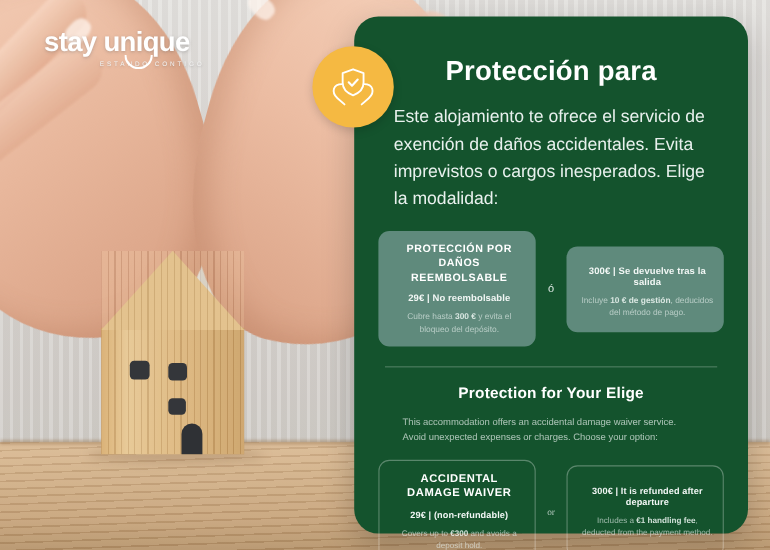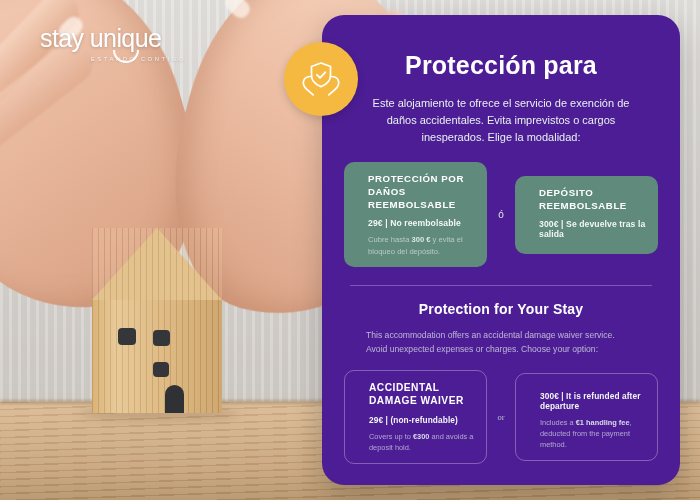--- a/index.html
+++ b/index.html
@@ -85,46 +85,46 @@
   .w2{left:61px;top:102px;width:17px;height:16px;}
   .w3{left:61px;top:134px;width:16px;height:15px;}
   .door{position:absolute;left:73px;top:157px;width:19px;height:28px;
     background:#2f3135;border-radius:10px 10px 0 0;}
   .house-shadow{position:absolute;left:80px;top:408px;width:160px;height:12px;
     background:rgba(120,85,55,.28);filter:blur(5px);border-radius:50%;}
 
   
   .panel{
     position:absolute;left:322px;top:15px;width:358px;height:470px;
-    background:#4c1d95;border-radius:22px;
+    background:#14532d;border-radius:22px;
     box-shadow:0 10px 30px rgba(0,0,0,.22);
     color:#fff;box-sizing:border-box;
     padding:26px 22px 18px 22px;
   }
   .panel-title{
     text-align:center;font-size:25px;line-height:1.16;font-weight:bold;
     letter-spacing:.2px;margin:10px 0 0 0;color:#ffffff;
   }
   .panel-desc{
-    text-align:center;font-size:11px;line-height:1.55;margin:15px 14px 0 14px;
+    font-size:16px;line-height:1.55;margin:15px 14px 0 14px;
     color:#e9f1ee;
   }
 
   
   .badge{
     position:absolute;left:284px;top:42px;width:74px;height:74px;border-radius:50%;
     background:#f5b942;display:flex;align-items:center;justify-content:center;
     box-shadow:0 3px 9px rgba(0,0,0,.16);
   }
 
   
   .options{display:flex;align-items:center;justify-content:center;margin-top:16px;gap:0;}
   .opt{
     box-sizing:border-box;width:148px;min-height:78px;border-radius:10px;
-    padding:10px 8px 10px 24px;text-align:left;
+    padding:10px 8px 10px 12px;text-align:center;
   }
   .opt.filled{background:#5f8a7c;}
   .opt.outlined{border:1px solid rgba(255,255,255,.30);background:transparent;}
   .opt-title{font-size:9.7px;font-weight:bold;line-height:1.35;letter-spacing:.55px;color:#ffffff;}
   .opt-price{font-size:8.6px;font-weight:bold;margin-top:7px;color:#f2f7f5;letter-spacing:.1px;}
   .opt-note{font-size:7.6px;line-height:1.5;margin-top:6px;color:rgba(230,240,236,.64);}
   .opt-note b{font-weight:bold;color:rgba(240,248,245,.85);}
   .sep{width:28px;text-align:center;font-size:10px;color:#dfe9e5;flex:0 0 auto;}
 
   .divider{height:1px;background:rgba(255,255,255,.26);margin:18px 6px 0 6px;}
@@ -133,21 +133,21 @@
   .en-desc{text-align:left;font-size:8.6px;line-height:1.62;margin:7px 22px 0 22px;color:rgba(228,238,234,.72);}
   .options.en{margin-top:13px;}
   .options.en .opt{min-height:84px;}
   .options.en .opt-title{font-size:10.2px;letter-spacing:.5px;}
   .options.en .opt-price{font-size:8.3px;}
   .options.en .opt-note{font-size:7.4px;}
   .options.en .sep{font-size:8.5px;color:rgba(223,233,229,.75);font-family:Liberation Serif, serif;}
 
   
   .logo{position:absolute;left:40px;top:26px;width:150px;text-align:left;}
-  .logo-word{font-size:25px;font-weight:normal;color:#ffffff;letter-spacing:-.6px;
+  .logo-word{font-size:25px;font-weight:bold;color:#ffffff;letter-spacing:-.6px;
     text-shadow:0 1px 3px rgba(90,90,90,.35);line-height:1;}
   .logo-tag{font-size:5.8px;letter-spacing:2.6px;color:#f2f2f2;margin-top:5px;
     text-align:right;padding-right:4px;text-shadow:0 1px 2px rgba(90,90,90,.35);}
   .smile{position:absolute;left:73px;top:24px;width:22px;height:11px;
     border:2px solid #ffffff;border-top:none;border-radius:0 0 14px 14px;}
 </style>
 </head>
 <body>
 
 <div class="stage">
@@ -209,35 +209,34 @@
           <span>No reembolsable</span>
         </div>
         <div class="opt-note">
           <span>Cubre hasta </span><b>300 €</b><span> y evita el bloqueo del depósito.</span>
         </div>
       </div>
 
       <div class="sep">ó</div>
 
       <div class="opt filled">
-        <div class="opt-title">
-          <span>DEPÓSITO</span><br>
-          <span>REEMBOLSABLE</span>
-        </div>
         <div class="opt-price">
           <span>300€</span>
           <span>|</span>
           <span>Se devuelve tras la salida</span>
         </div>
+        <div class="opt-note">
+          <span>Incluye </span><b>10 € de gestión</b><span>, deducidos del método de pago.</span>
+        </div>
       </div>
     </div>
 
     <div class="divider"></div>
 
-    <h2 class="en-title">Protection for Your Stay</h2>
+    <h2 class="en-title">Protection for Your Elige</h2>
     <p class="en-desc">This accommodation offers an accidental damage waiver service. Avoid unexpected expenses or charges. Choose your option:</p>
 
     <div class="options en">
       <div class="opt outlined">
         <div class="opt-title">
           <span>ACCIDENTAL</span><br>
           <span>DAMAGE WAIVER</span>
         </div>
         <div class="opt-price">
           <span>29€</span>

